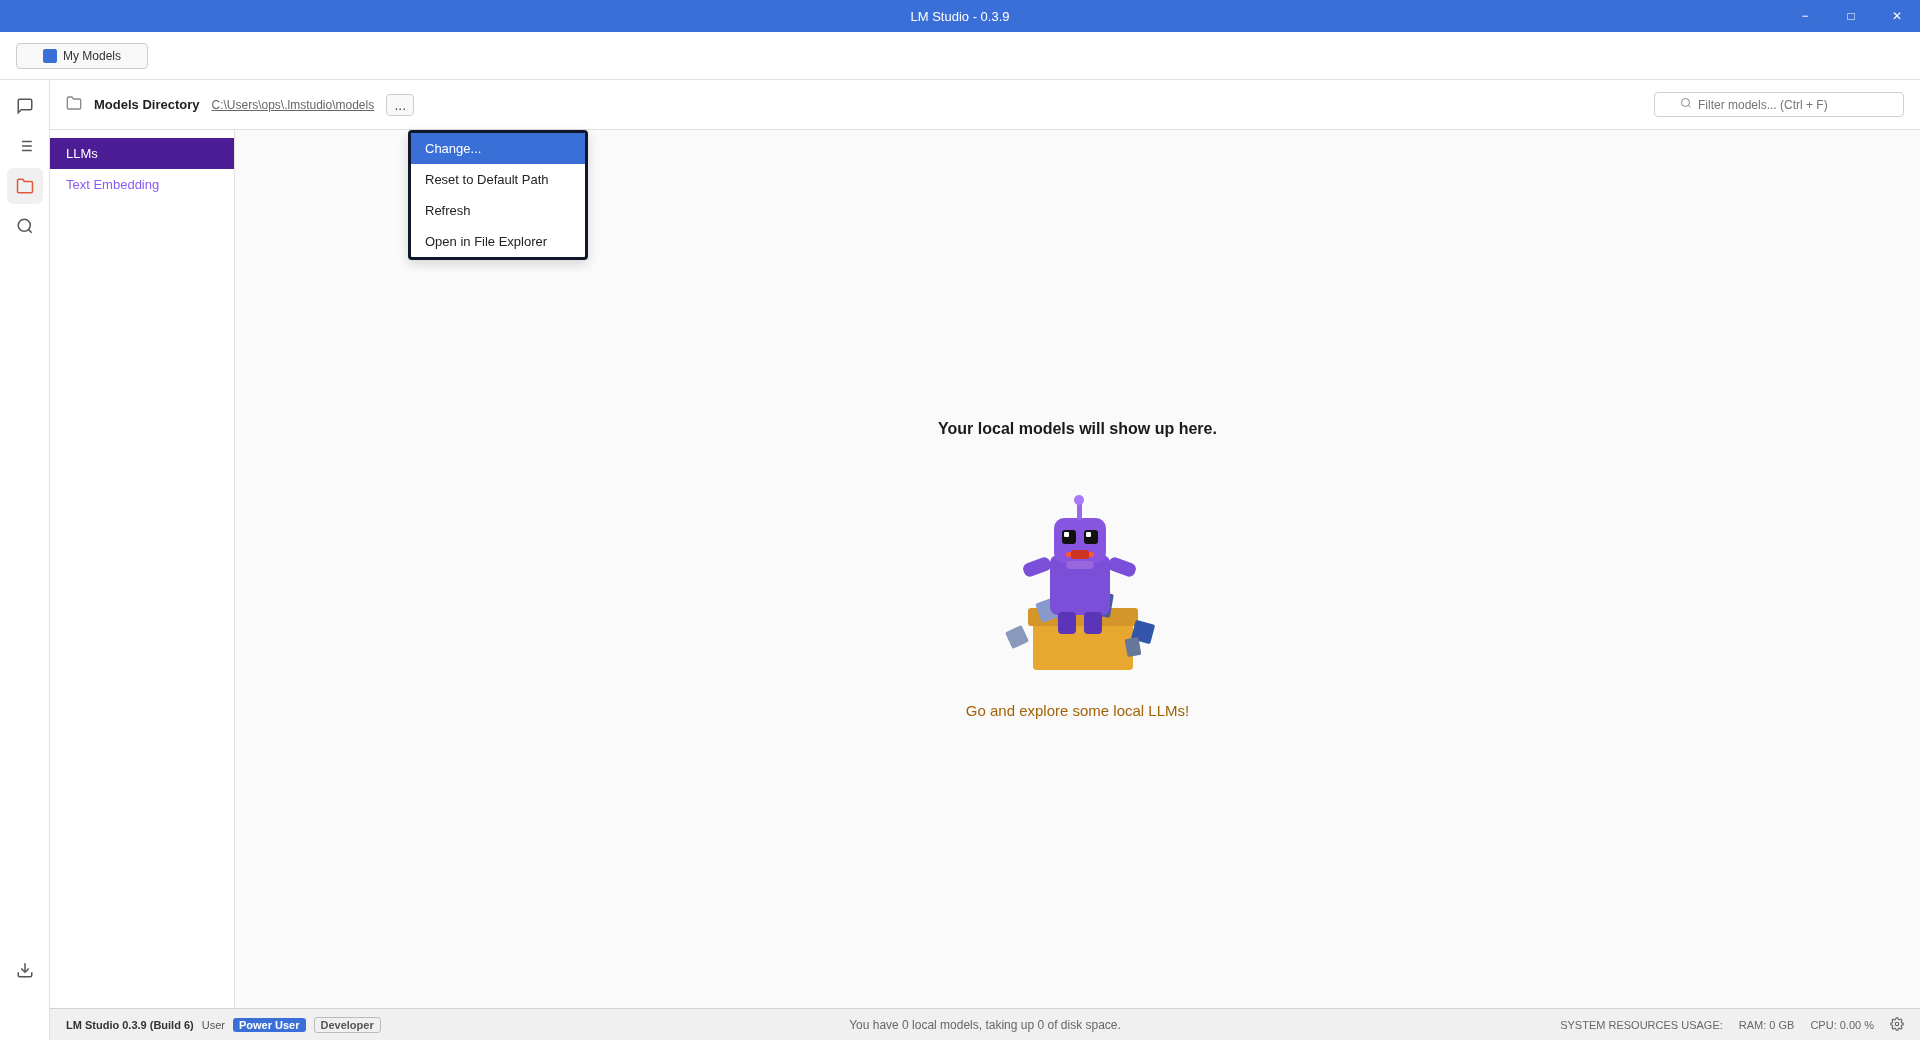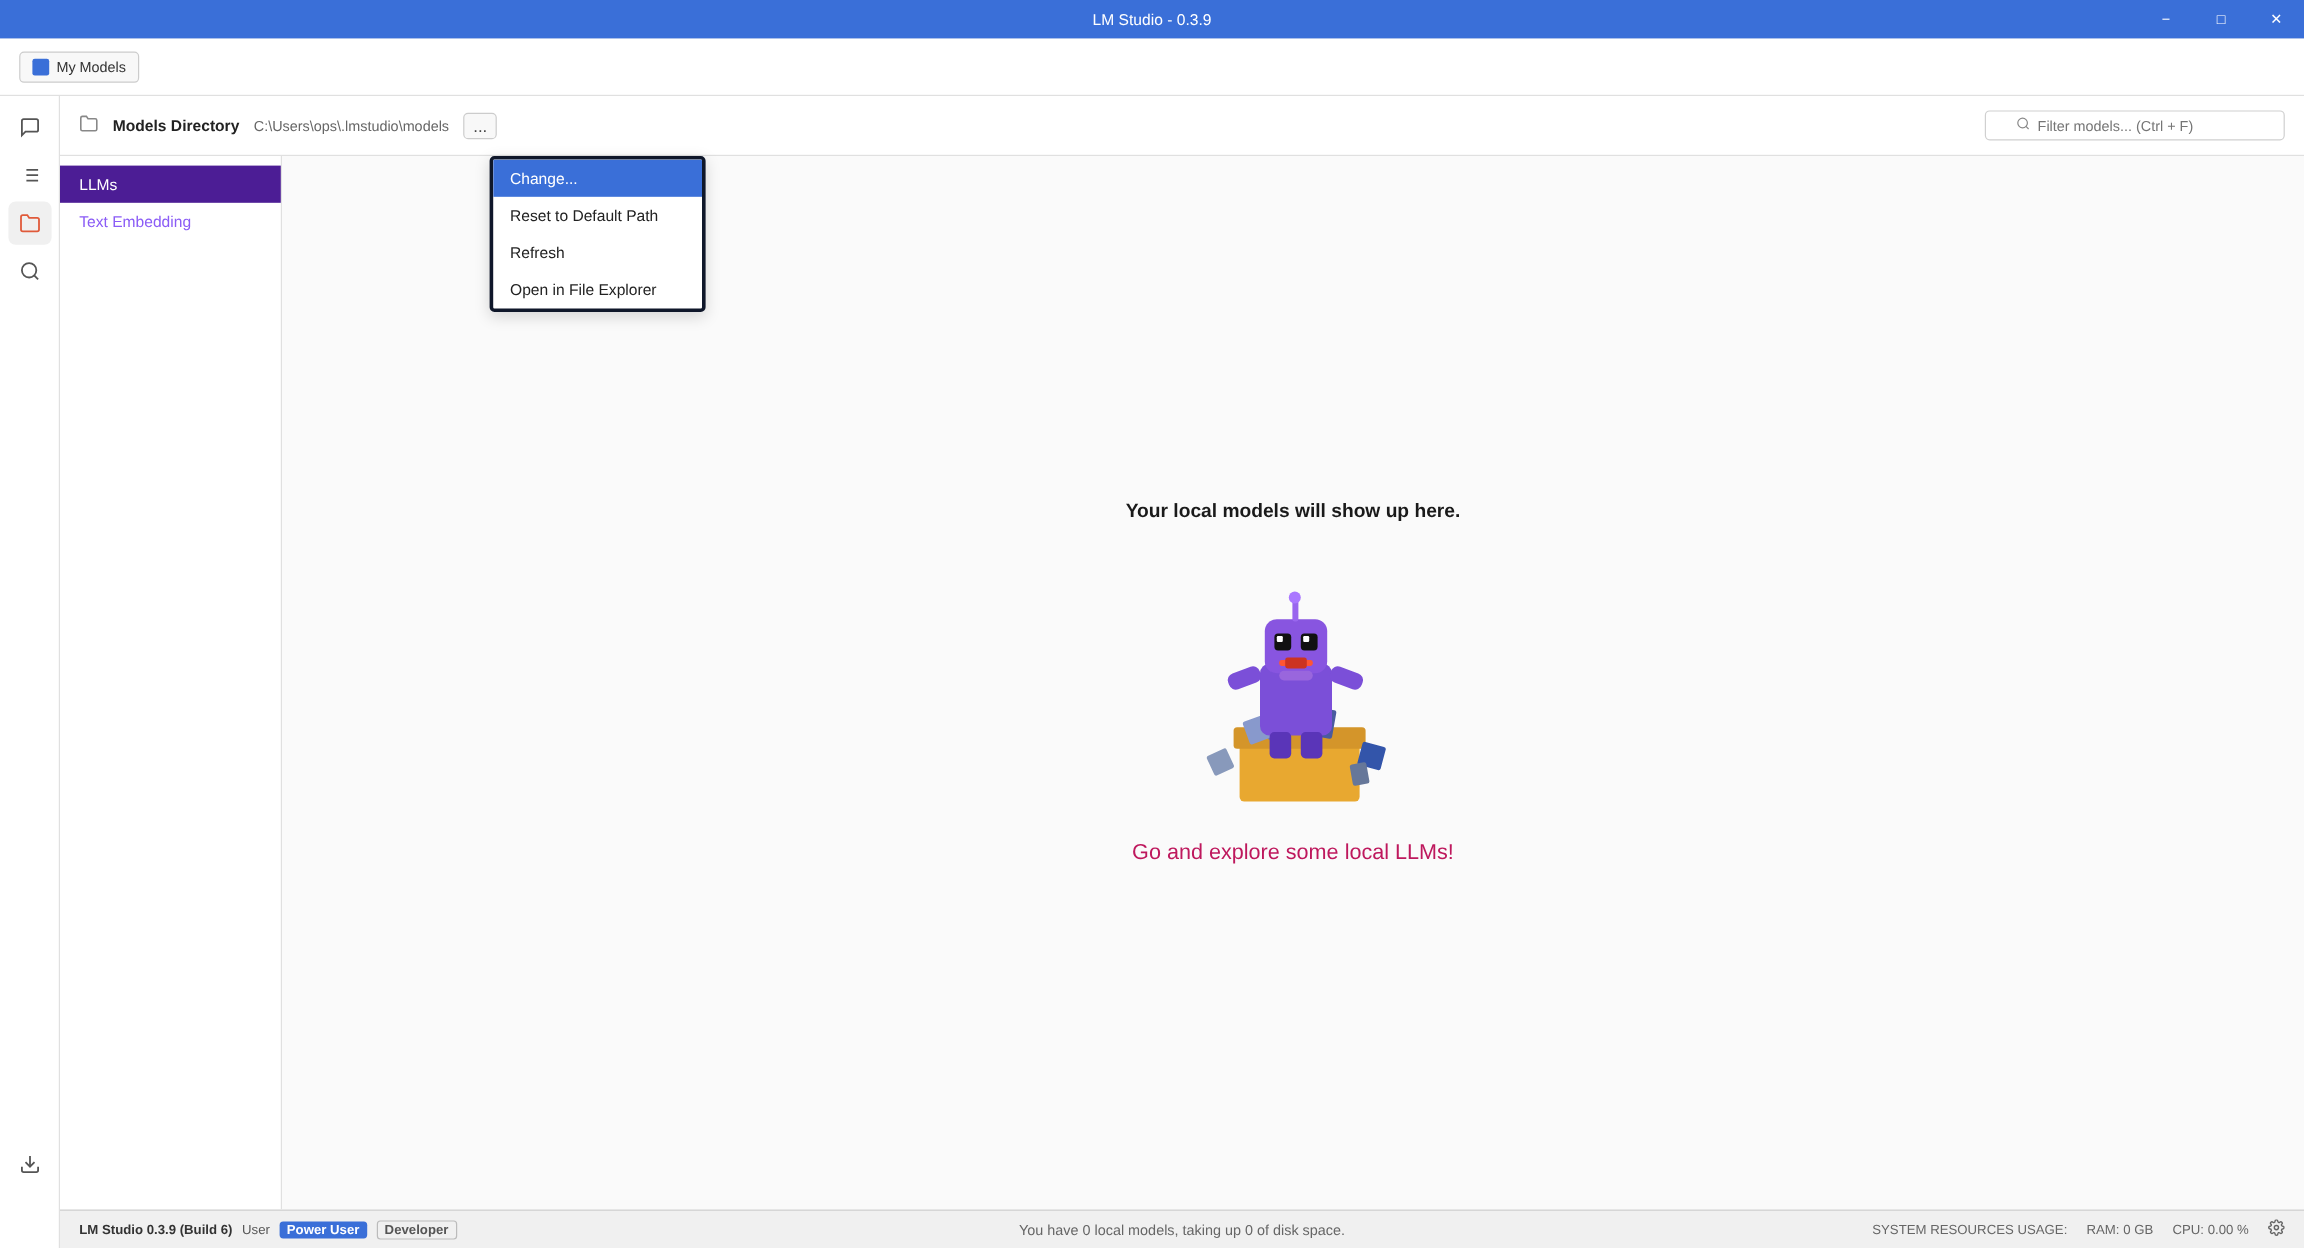--- a/index.html
+++ b/index.html
@@ -28,21 +28,21 @@
     #app { display: flex; flex-direction: column; height: 1008px; }
 
     
     #topbar {
       height: 48px; background: #fff;
       border-bottom: 1px solid #e0e0e0;
       display: flex; align-items: center; padding: 0 16px;
     }
     .my-models-btn {
       display: flex; align-items: center; gap: 6px;
-      padding: 5px 10px; border: 1px solid #ccc; border-radius: 4px;
+      padding: 5px 26px; border: 1px solid #ccc; border-radius: 4px;
       background: #f8f8f8; cursor: pointer; font-size: 12px; color: #333;
     }
     .my-models-btn .icon { width: 14px; height: 14px; background: #3a6fd8; border-radius: 2px; display: inline-block; }
 
     
     #content { display: flex; flex: 1; overflow: hidden; }
 
     
     #sidebar-icons {
       width: 50px; background: #fff;
@@ -69,21 +69,21 @@
 
     
     #models-header {
       height: 50px; background: #fff;
       border-bottom: 1px solid #e0e0e0;
       display: flex; align-items: center;
       padding: 0 16px; gap: 12px; position: relative; justify-content: center;
     }
     .folder-icon { color: #888; font-size: 14px; }
     .models-dir-label { font-weight: 600; font-size: 13px; color: #222; }
-    .models-dir-path { font-size: 12px; color: #666; }
+    .models-dir-path { font-size: 12px; color: #666; text-decoration: underline; }
     .more-btn {
       width: 28px; height: 22px;
       border: 1px solid #ccc; border-radius: 4px;
       background: #f8f8f8; cursor: pointer;
       display: flex; align-items: center; justify-content: center;
       font-size: 14px; color: #444;
     }
     .filter-search {
       margin-left: auto;
       display: flex; align-items: center; gap: 6px;
@@ -122,21 +122,21 @@
     .search-badge {
       width: 28px; height: 28px; border: 1px solid #d0d0d0; border-radius: 4px;
       display: flex; align-items: center; justify-content: center;
       background: #fff; font-size: 13px; color: #555;
     }
     .robot-illustration {
       width: 200px; height: 200px;
       position: relative; margin: 16px 0;
     }
     
-    .explore-link { color: #be185d; font-size: 18px; cursor: pointer; }
+    .explore-link { color: #a16207; font-size: 15px; cursor: pointer; }
 
     
     #statusbar {
       height: 32px; background: #f0f0f0;
       border-top: 1px solid #d0d0d0;
       display: flex; align-items: center;
       padding: 0 16px; font-size: 11px; color: #555;
       justify-content: space-between;
     }
     .status-left { display: flex; align-items: center; gap: 8px; }

